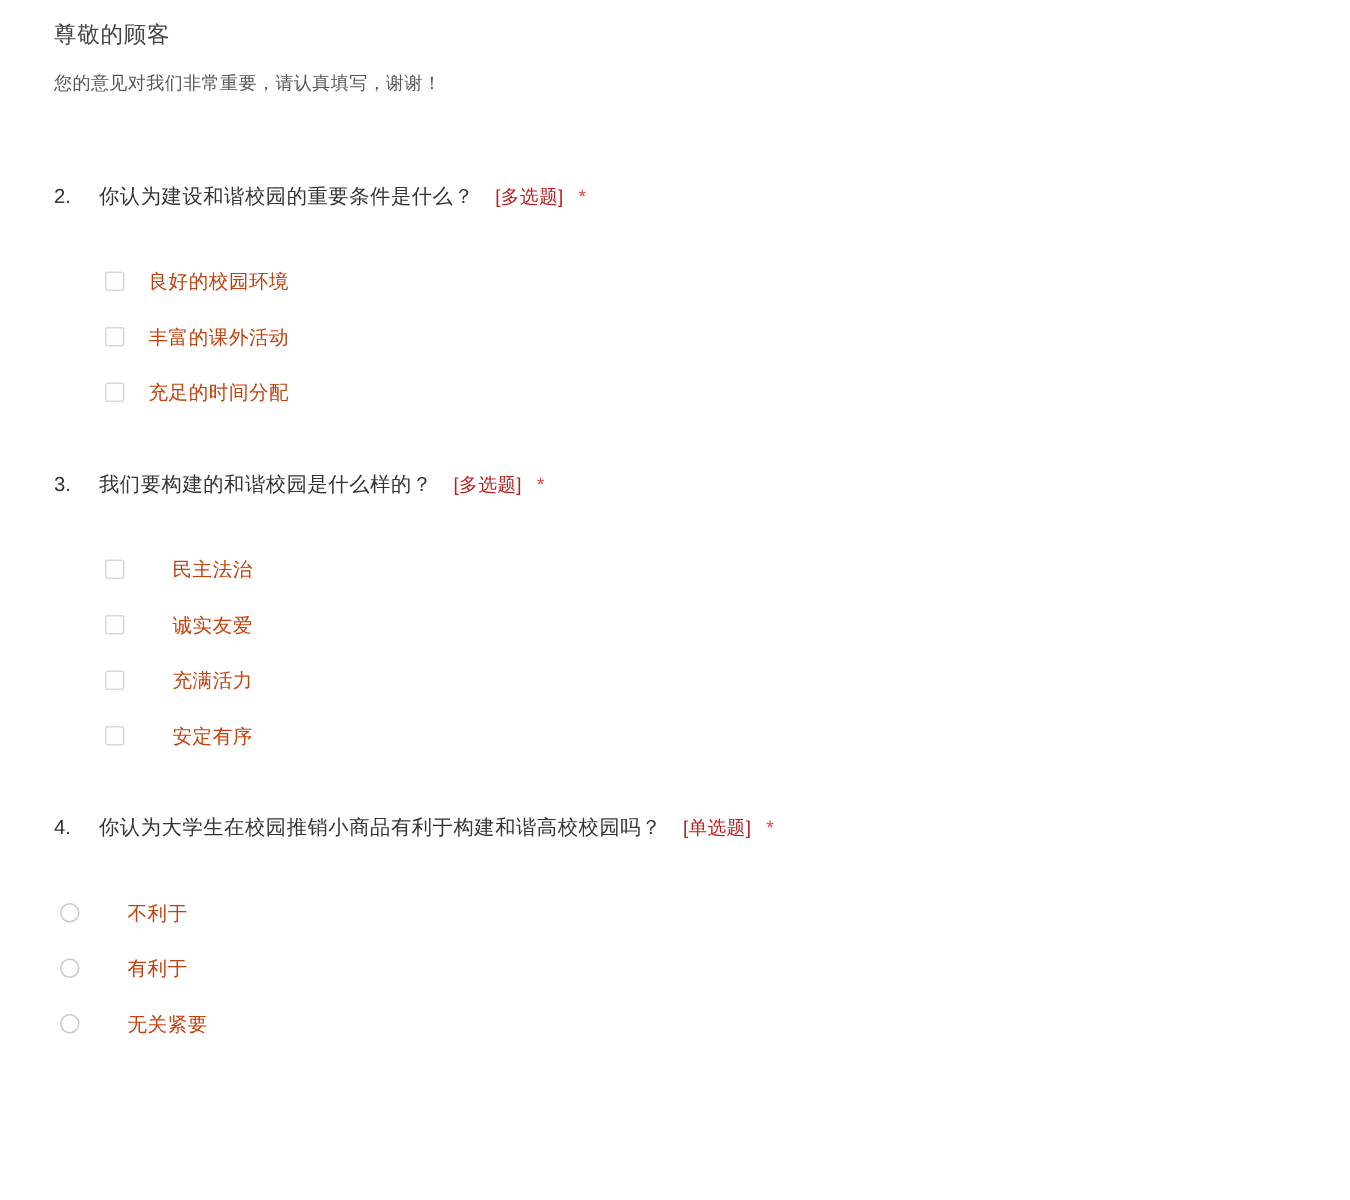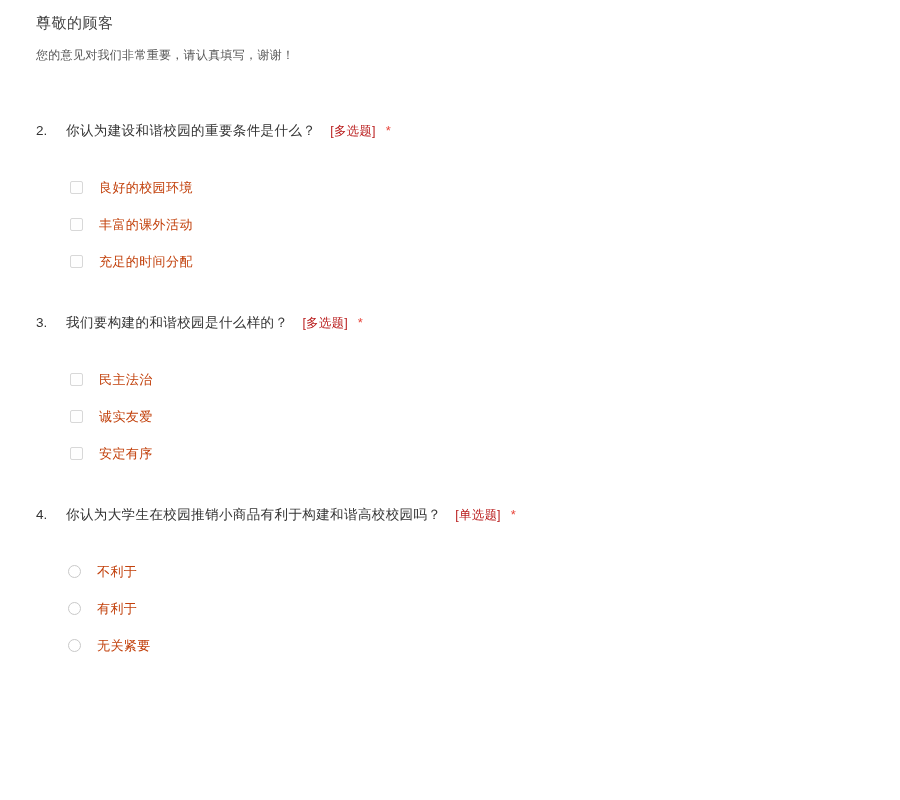--- a/index.html
+++ b/index.html
@@ -112,22 +112,22 @@
   .opt-label {
     color: #c2410c;
     font-size: 13px;
     letter-spacing: 0.4px;
   }
   
   .question.q2 .options { margin-top: 27px; padding-left: 70px; }
   .question.q2 { margin-bottom: 32px; }
   .question.q3 .options { margin-top: 27px; padding-left: 70px; }
   .question.q3 { margin-bottom: 32px; }
-  .question.q4 .options { margin-top: 27px; padding-left: 68px; text-align: center; }
-  .question.q3 .option, .question.q4 .option { height: 37px; }
+  .question.q4 .options { margin-top: 27px; padding-left: 40px; text-align: center; }
+  .question.q3 .option, .question.q4 .option { height: 37px; gap: 16px; }
   .question.q2 .option { height: 37px; }
 </style>
 </head>
 <body>
 
 <div class="page">
 
   <div class="survey-title">尊敬的顾客</div>
   <div class="survey-desc">您的意见对我们非常重要，请认真填写，谢谢！</div>
 
@@ -167,20 +167,24 @@
         <div class="option">
           <span class="opt-box"></span>
           <span class="opt-label">民主法治</span>
         </div>
         <div class="option">
           <span class="opt-box"></span>
           <span class="opt-label">诚实友爱</span>
         </div>
         <div class="option">
           <span class="opt-box"></span>
+          <span class="opt-label">充满活力</span>
+        </div>
+        <div class="option">
+          <span class="opt-box"></span>
           <span class="opt-label">安定有序</span>
         </div>
       </div>
     </div>
 
     <div class="question q4">
       <div class="q-head">
         <span class="q-num">4.</span>
         <span class="q-text">你认为大学生在校园推销小商品有利于构建和谐高校校园吗？</span>
         <span class="q-type">[单选题]</span>

